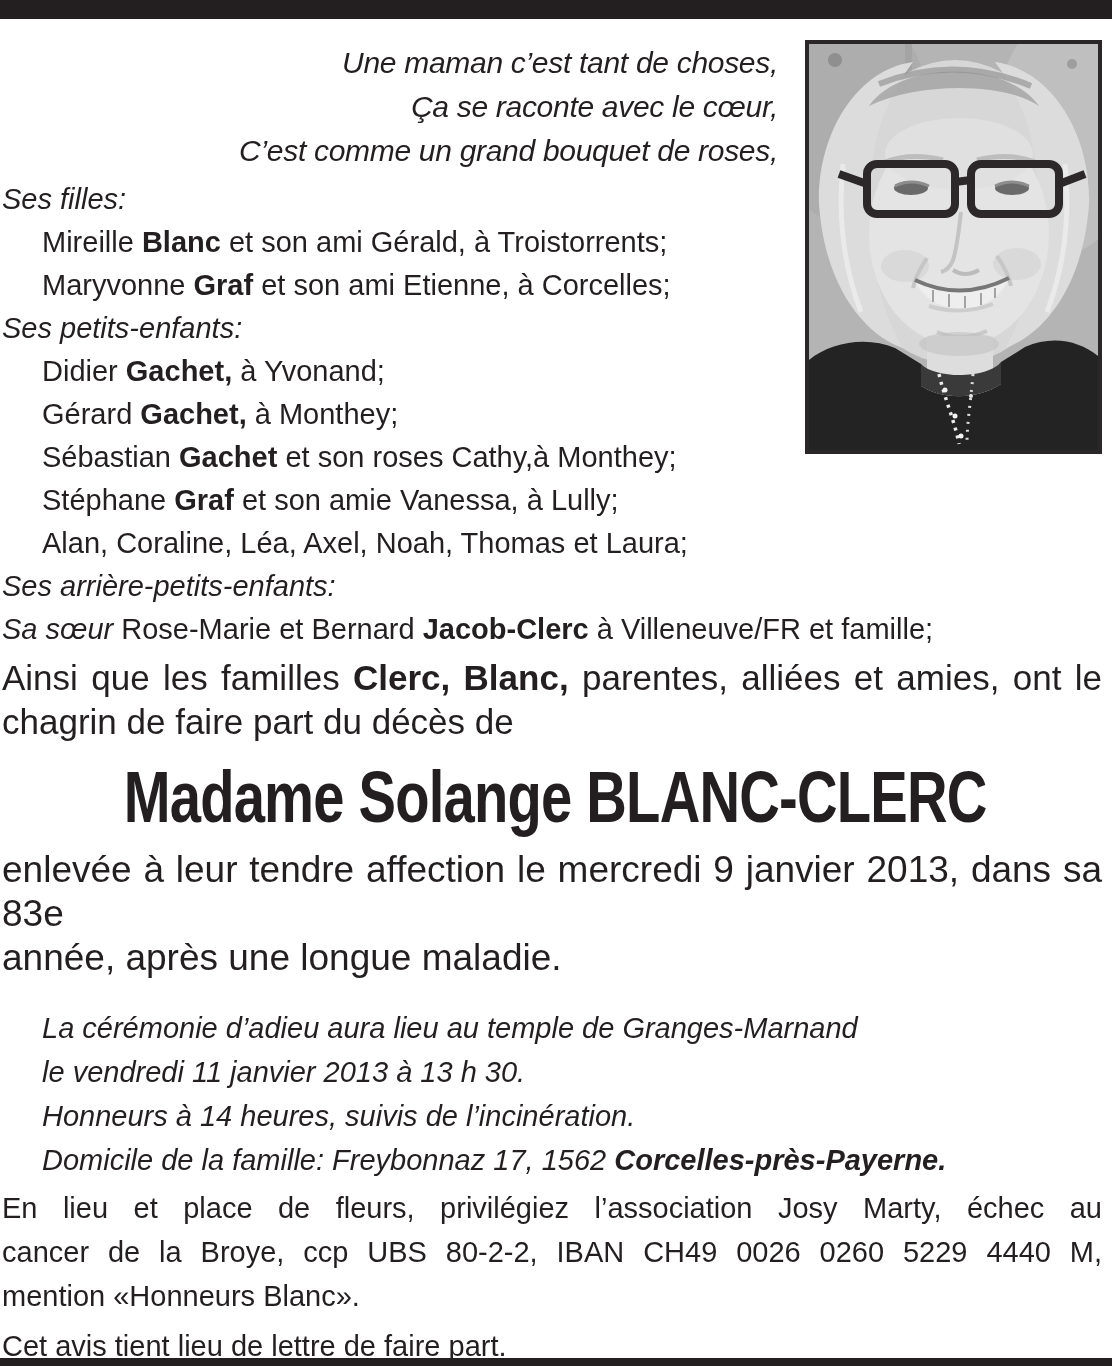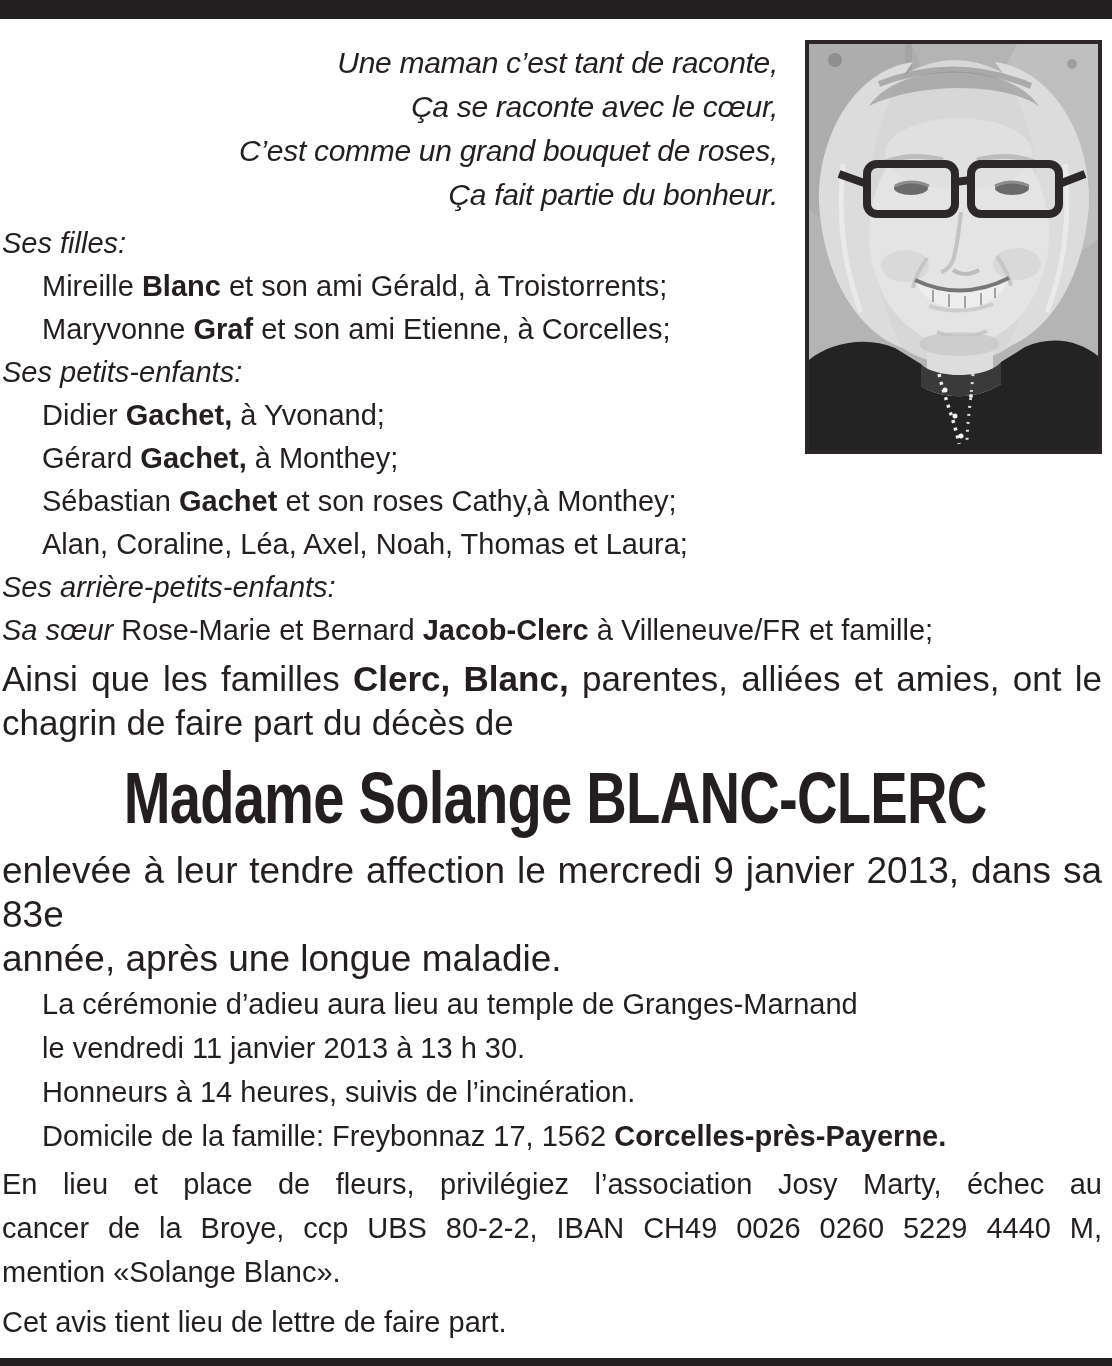--- a/index.html
+++ b/index.html
@@ -37,21 +37,21 @@
   .intro{margin-top:5px;font-size:35px;line-height:44px;}
   .jline{text-align:justify;text-align-last:justify;white-space:normal;}
 
   .title-wrap{margin-top:10px;text-align:left;line-height:86px;height:86px;}
   .title-text{
     display:inline-block;font-weight:bold;font-size:72px;white-space:nowrap;
     transform:scaleX(0.78);transform-origin:center;letter-spacing:-1px;
   }
 
   .notice{margin-top:8px;font-size:37px;line-height:44px;}
-  .ceremony{margin-top:1px;font-size:29px;line-height:44px;padding-left:40px;}
+  .ceremony{margin-top:26px;font-size:29px;line-height:44px;padding-left:40px;font-style:italic;}
   .donations{margin-top:4px;font-size:29px;line-height:44px;}
   .closing{margin-top:6px;font-size:29px;line-height:44px;text-align:left;}
 
   .b{font-weight:bold;}
   .i{font-style:italic;}
 </style>
 </head>
 <body>
 
 <div class="page">
@@ -119,34 +119,34 @@
       <circle cx="136" cy="346" r="2.5" fill="#f4f4f4"></circle>
       <circle cx="146" cy="372" r="2.5" fill="#f4f4f4"></circle>
       <circle cx="152" cy="392" r="2.5" fill="#f4f4f4"></circle>
       <circle cx="162" cy="352" r="2" fill="#e8e8e8"></circle>
     </svg>
   </div>
 
   <div class="content">
 
     <div class="poem">
-      <div class="poem-line">Une maman c’est tant de raconte,</div>
+      <div class="poem-line">Une maman c’est tant de choses,</div>
       <div class="poem-line">Ça se raconte avec le cœur,</div>
       <div class="poem-line">C’est comme un grand bouquet de roses,</div>
-      <div class="poem-line">Ça fait partie du bonheur.</div>
     </div>
 
     <div class="family">
       <div class="fline"><span class="i">Ses filles:</span></div>
       <div class="fline ind"><span>Mireille </span><span class="b">Blanc</span><span> et son ami Gérald, à Troistorrents;</span></div>
       <div class="fline ind"><span>Maryvonne </span><span class="b">Graf</span><span> et son ami Etienne, à Corcelles;</span></div>
       <div class="fline"><span class="i">Ses petits-enfants:</span></div>
       <div class="fline ind"><span>Didier </span><span class="b">Gachet,</span><span> à Yvonand;</span></div>
       <div class="fline ind"><span>Gérard </span><span class="b">Gachet,</span><span> à Monthey;</span></div>
       <div class="fline ind"><span>Sébastian </span><span class="b">Gachet</span><span> et son roses Cathy,à Monthey;</span></div>
+      <div class="fline ind"><span>Stéphane </span><span class="b">Graf</span><span> et son amie Vanessa, à Lully;</span></div>
       <div class="fline ind"><span>Alan, Coraline, Léa, Axel, Noah, Thomas et Laura;</span></div>
       <div class="fline"><span class="i">Ses arrière-petits-enfants:</span></div>
       <div class="fline"><span class="i">Sa sœur</span><span> Rose-Marie et Bernard </span><span class="b">Jacob-Clerc</span><span> à Villeneuve/FR et famille;</span></div>
     </div>
 
     <div class="intro">
       <div class="fline jline"><span>Ainsi que les familles </span><span class="b">Clerc, Blanc,</span><span> parentes, alliées et amies, ont le</span></div>
       <div class="fline wrapok"><span>chagrin de faire part du décès de</span></div>
     </div>
 
@@ -162,21 +162,21 @@
     <div class="ceremony">
       <div class="fline"><span>La cérémonie d’adieu aura lieu au temple de Granges-Marnand</span></div>
       <div class="fline"><span>le vendredi 11 janvier 2013 à 13 h 30.</span></div>
       <div class="fline"><span>Honneurs à 14 heures, suivis de l’incinération.</span></div>
       <div class="fline"><span>Domicile de la famille: Freybonnaz 17, 1562 </span><span class="b">Corcelles-près-Payerne.</span></div>
     </div>
 
     <div class="donations">
       <div class="fline jline">En lieu et place de fleurs, privilégiez l’association Josy Marty, échec au</div>
       <div class="fline jline">cancer de la Broye, ccp UBS 80-2-2, IBAN CH49 0026 0260 5229 4440 M,</div>
-      <div class="fline wrapok">mention «Solange Blanc».</div>
+      <div class="fline wrapok">mention «Honneurs Blanc».</div>
     </div>
 
     <div class="closing">Cet avis tient lieu de lettre de faire part.</div>
 
   </div>
 
   <div class="bar bottom"></div>
 
 </div>
 

